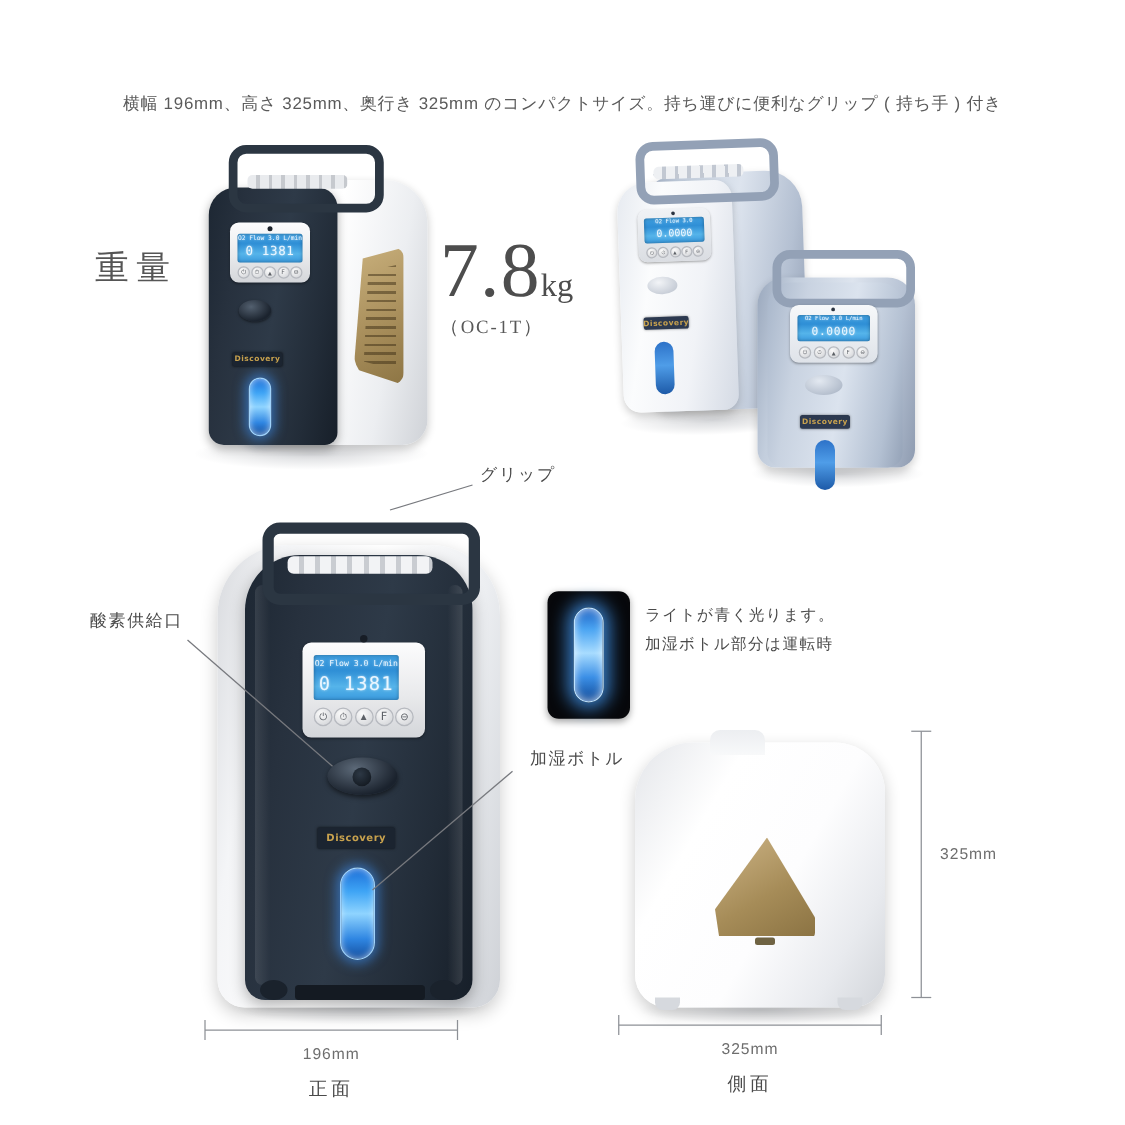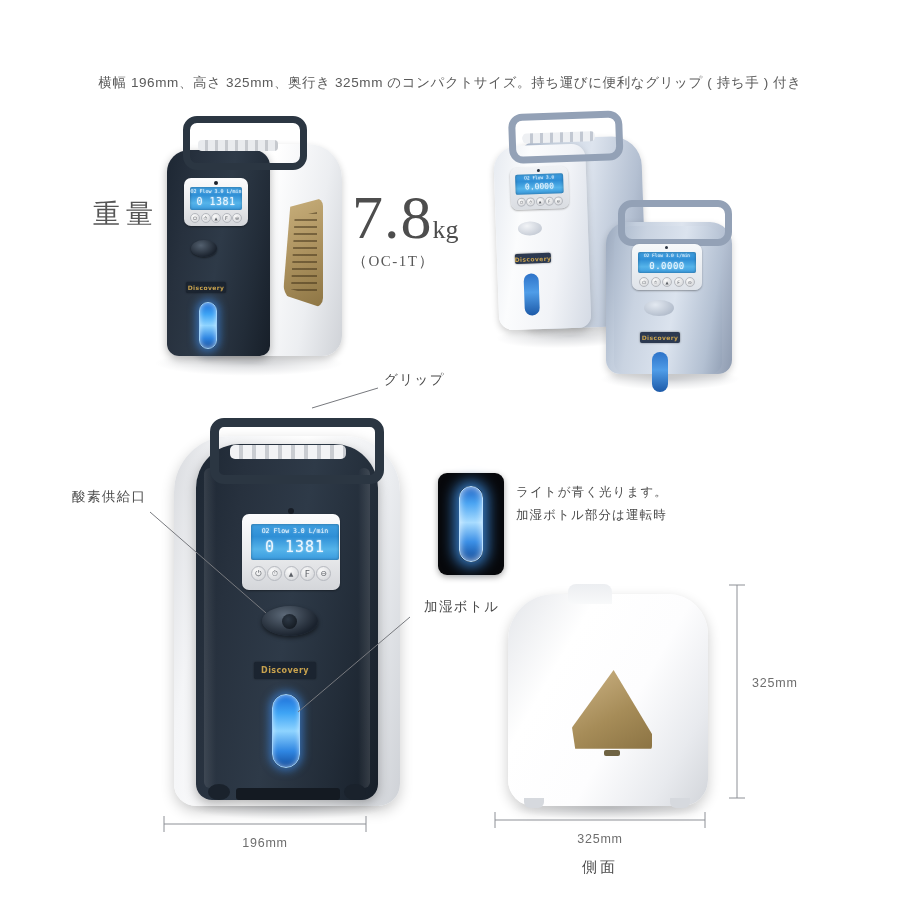--- a/index.html
+++ b/index.html
@@ -177,21 +177,21 @@
     <div class="abs" style="left:41px;top:128px;width:26px;height:17px;border-radius:50%;
                 background:radial-gradient(ellipse at 38% 32%,#53606f,#1b232e 70%);box-shadow:0 1px 2px rgba(0,0,0,.5);"></div>
 
     <div class="goldlogo" style="position:absolute;left:36px;top:170px;width:40px;height:11px;">
       <span>Discovery</span>
     </div>
 
     <div class="abs bottle" style="left:49px;top:190px;width:16px;height:45px;"></div>
   </div>
 
-  <div class="abs weight-word" style="left:76px;top:196px;margin-left:17px;">重量</div>
+  <div class="abs weight-word" style="left:76px;top:196px;">重量</div>
 
   <div class="abs" style="left:352px;top:186px;">
     <div class="wnum">
       <span>7.8</span><span class="unit">kg</span>
     </div>
     <div class="wmodel">（OC-1T）</div>
   </div>
 
   <div class="dev" style="left:486px;top:110px;width:170px;height:240px;transform:rotate(-2deg);">
     <div class="shadow" style="left:6px;top:214px;width:150px;height:24px;"></div>
@@ -290,21 +290,21 @@
                 background:linear-gradient(90deg,rgba(255,255,255,.10),rgba(255,255,255,0));"></div>
     <div class="abs" style="left:186px;top:50px;width:12px;height:320px;border-radius:6px;
                 background:linear-gradient(270deg,rgba(255,255,255,.12),rgba(255,255,255,0));"></div>
 
     <div class="abs handle-bar" style="left:38px;top:0px;width:156px;height:48px;border-width:9px;"></div>
     <div class="abs" style="left:58px;top:27px;width:116px;height:14px;border-radius:5px;
                 background:repeating-linear-gradient(90deg,#f2f3f5 0 9px,#c9ccd1 9px 13px);"></div>
 
     <div class="abs panel-plate" style="left:70px;top:96px;width:98px;height:76px;">
       <div class="abs" style="left:46px;top:-6px;width:6px;height:6px;border-radius:50%;background:#171d26;"></div>
-      <div class="abs lcd" style="left:9px;top:10px;width:88px;height:36px;">
+      <div class="abs lcd" style="left:9px;top:10px;width:68px;height:36px;">
         <div class="l1" style="top:3px;font-size:6.5px;">
           <span>O2 Flow</span>
           <span>3.0</span>
           <span>L/min</span>
         </div>
         <div class="l2" style="top:14px;font-size:15px;letter-spacing:1px;">
           <span>0 1381</span>
         </div>
       </div>
       <div class="btnrow" style="left:9px;top:52px;width:80px;">
@@ -386,19 +386,20 @@
   <div class="abs callout" style="left:384px;top:371px;">グリップ</div>
   <div class="abs callout" style="left:72px;top:488px;">酸素供給口</div>
   <div class="abs callout" style="left:424px;top:598px;">加湿ボトル</div>
 
   <div class="abs caption-ja" style="left:516px;top:481px;">
     <div>ライトが青く光ります。</div>
     <div>加湿ボトル部分は運転時</div>
   </div>
 
   <div class="abs dimtext" style="left:0;top:836px;width:530px;text-align:center;">196mm</div>
+  <div class="abs viewname" style="left:0;top:862px;width:530px;text-align:center;">正面</div>
 
   <div class="abs dimtext" style="left:500px;top:832px;width:200px;text-align:center;">325mm</div>
   <div class="abs viewname" style="left:500px;top:858px;width:200px;text-align:center;">側面</div>
 
   <div class="abs dimtext" style="left:752px;top:676px;">325mm</div>
 
 </div>
 
 </body></html>

